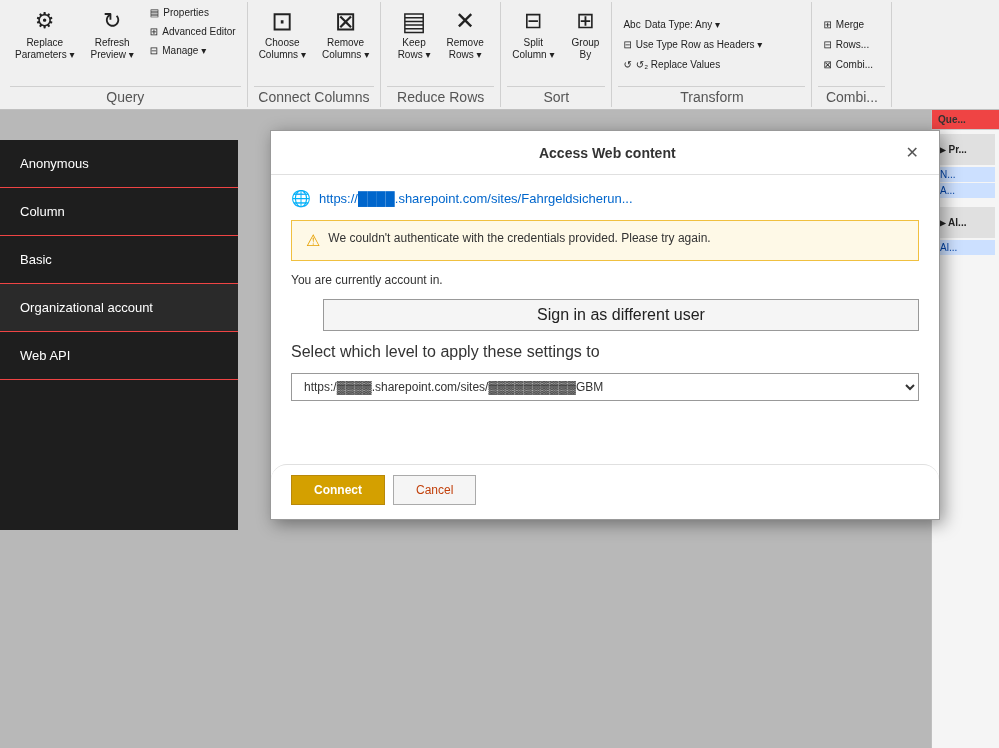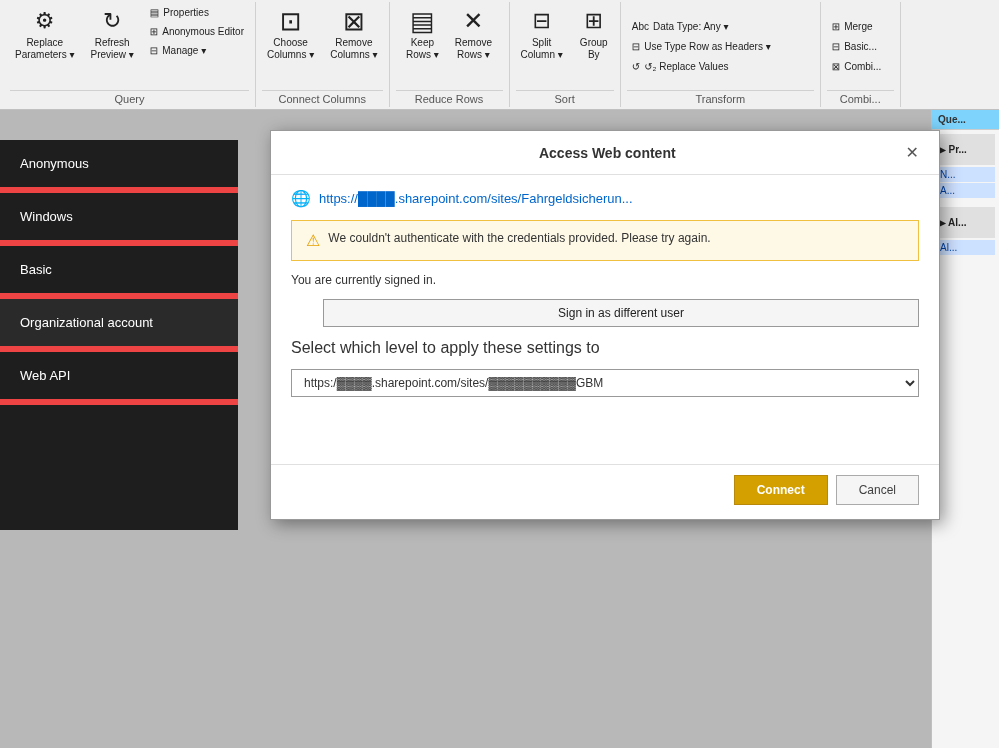--- a/index.html
+++ b/index.html
@@ -33,21 +33,21 @@
       display: flex;
       flex-direction: column;
       border-right: 1px solid #d0d0d0;
       padding: 2px 6px;
       align-items: center;
       justify-content: center;
       min-width: 60px;
     }
 
     .ribbon-group-label {
-      font-size: 11px;
+      font-size: 14px;
       color: #555;
       text-align: center;
       margin-top: 2px;
       border-top: 1px solid #d0d0d0;
       width: 100%;
       padding-top: 2px;
     }
 
     .ribbon-btn {
       display: flex;
@@ -103,21 +103,21 @@
       flex-shrink: 0;
       position: relative;
       z-index: 1;
     }
 
     .sidebar-item {
       padding: 16px 20px;
       color: #fff;
       cursor: pointer;
       font-size: 13px;
-      border-bottom: 6px solid #ef4444;
+      border-bottom: 1px solid #ef4444;
     }
     .sidebar-item.active {
       background: #2a2a2a;
     }
 
     
     .dialog-overlay {
       position: absolute;
       top: 130px;
       left: 270px;
@@ -199,21 +199,21 @@
     .dialog-signed-in {
       font-size: 12px;
       color: #333;
     }
 
     .dialog-sign-in-btn {
       display: inline-block;
       padding: 6px 32px;
       border: 1px solid #999;
       background: #f5f5f5;
-      font-size: 12px;
+      font-size: 16px;
       cursor: pointer;
       color: #222;
       margin-left: 32px;
     }
 
     .dialog-select-label {
       font-size: 16px;
       color: #333;
     }
 
@@ -221,40 +221,41 @@
       width: 100%;
       padding: 5px 8px;
       border: 1px solid #999;
       font-size: 12px;
       color: #333;
       background: #fff;
     }
 
     .dialog-footer {
       display: flex;
-      justify-content: flex-end;
+      justify-content: flex-start;
       gap: 8px;
       padding: 10px 20px 14px;
       border-top: 1px solid #e0e0e0;
+      border-radius: 16px;
     }
 
     .btn-connect {
       padding: 7px 22px;
       background: #d4a000;
       color: #fff;
       border: 1px solid #b8880a;
       font-size: 12px;
       cursor: pointer;
       font-weight: 600;
     }
 
     .btn-cancel {
       padding: 7px 22px;
       background: #f5f5f5;
-      color: #404040;
+      color: #c2410c;
       border: 1px solid #aaa;
       font-size: 12px;
       cursor: pointer;
     }
 
     .ribbon-split {
       display: flex;
       flex-direction: row;
       gap: 6px;
       align-items: flex-start;
@@ -281,21 +282,21 @@
       right: 0;
       top: 110px;
       bottom: 0;
     }
 
     .right-panel-title {
       font-size: 10px;
       font-weight: bold;
       color: #333;
       padding: 4px 6px;
-      background: #7dd3fc;
+      background: #ef4444;
       border-bottom: 1px solid #ccc;
     }
 
     .right-panel-section {
       padding: 4px 4px;
     }
 
     .right-panel-section-header {
       display: flex;
       align-items: center;
@@ -339,21 +340,21 @@
           <div class="btn-label">Refresh
 Preview ▾</div>
         </div>
         <div style="display:flex;flex-direction:column;gap:2px;justify-content:center;">
           <div class="ribbon-btn-small">
             <span>▤</span>
             <span>Properties</span>
           </div>
           <div class="ribbon-btn-small">
             <span>⊞</span>
-            <span>Anonymous Editor</span>
+            <span>Advanced Editor</span>
           </div>
           <div class="ribbon-btn-small">
             <span>⊟</span>
             <span>Manage ▾</span>
           </div>
         </div>
       </div>
       <div class="ribbon-group-label">Query</div>
     </div>
 
@@ -424,41 +425,41 @@
     </div>
 
     <div class="ribbon-group" style="min-width:80px;">
       <div style="display:flex;flex-direction:column;gap:3px;justify-content:center;flex:1;width:100%;">
         <div class="ribbon-btn-small">
           <span>⊞</span>
           <span>Merge</span>
         </div>
         <div class="ribbon-btn-small">
           <span>⊟</span>
-          <span>Basic...</span>
+          <span>Rows...</span>
         </div>
         <div class="ribbon-btn-small">
           <span>⊠</span>
           <span>Combi...</span>
         </div>
       </div>
       <div class="ribbon-group-label">Combi...</div>
     </div>
 
   </div>
 </div>
 
 <div class="main-area">
 
   <div class="sidebar-nav">
     <div class="sidebar-item">
       <span>Anonymous</span>
     </div>
     <div class="sidebar-item">
-      <span>Windows</span>
+      <span>Column</span>
     </div>
     <div class="sidebar-item">
       <span>Basic</span>
     </div>
     <div class="sidebar-item active">
       <span>Organizational account</span>
     </div>
     <div class="sidebar-item">
       <span>Web API</span>
     </div>
@@ -476,21 +477,21 @@
       <div class="dialog-url">
         <span class="globe-icon">🌐</span>
         <span>https://████.sharepoint.com/sites/Fahrgeldsicherun...</span>
       </div>
 
       <div class="dialog-warning">
         <span class="warning-icon">⚠</span>
         <span>We couldn't authenticate with the credentials provided. Please try again.</span>
       </div>
 
-      <div class="dialog-signed-in">You are currently signed in.</div>
+      <div class="dialog-signed-in">You are currently account in.</div>
 
       <button class="dialog-sign-in-btn">
         <span>Sign in as different user</span>
       </button>
 
       <div class="dialog-select-label">Select which level to apply these settings to</div>
 
       <select class="dialog-url-select">
         <option value="https:/▓▓▓▓.sharepoint.com/sites/▓▓▓▓▓▓▓▓▓▓GBM">https:/▓▓▓▓.sharepoint.com/sites/▓▓▓▓▓▓▓▓▓▓GBM</option>
       </select>

